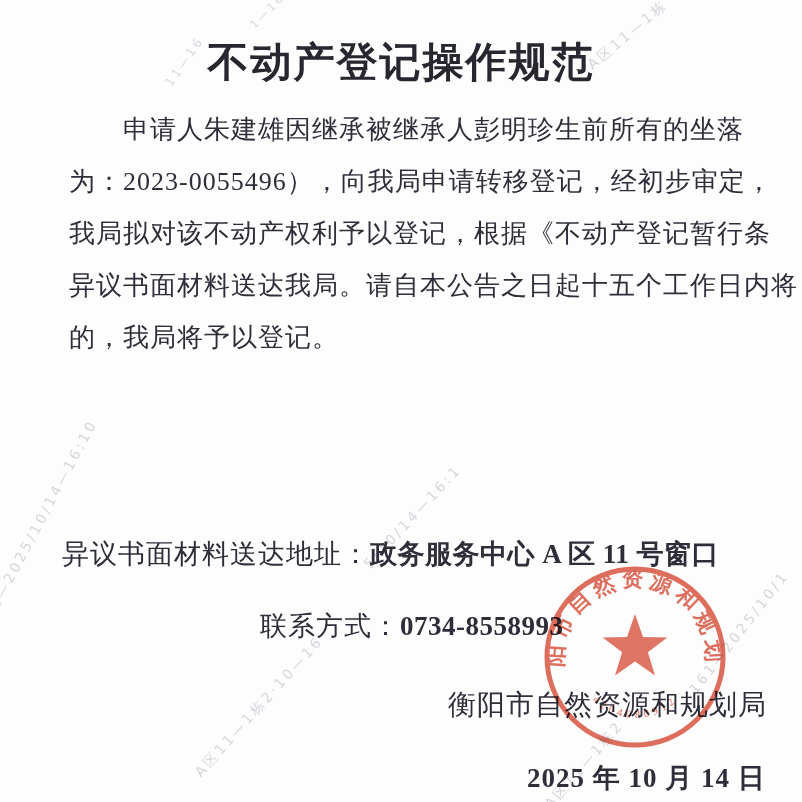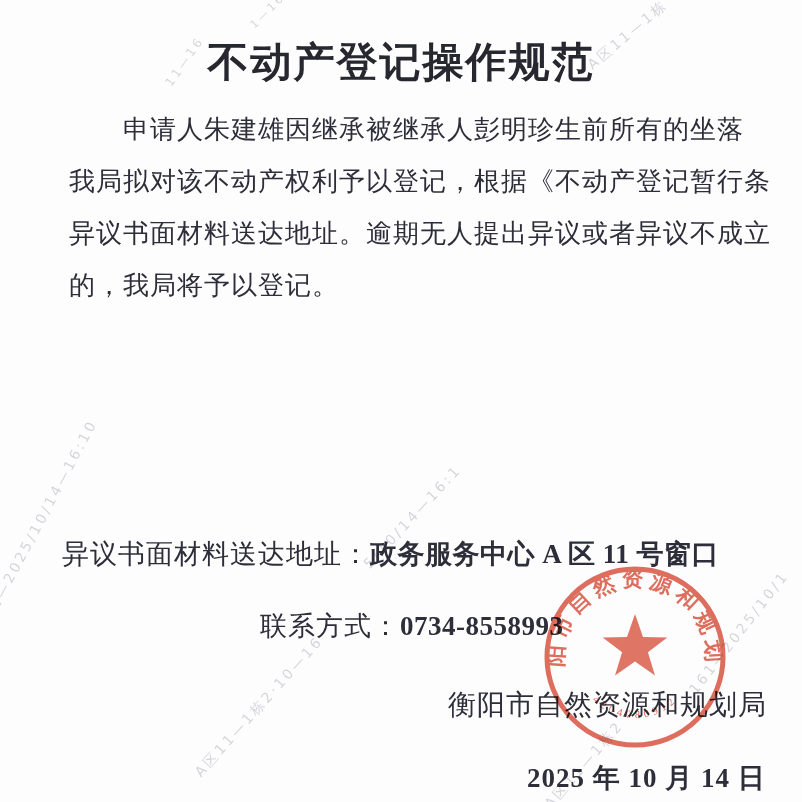--- a/index.html
+++ b/index.html
@@ -68,22 +68,23 @@
   <span class="wm wm-3">5/10/14—16:1</span>
   <span class="wm wm-4">A区11—1栋2·10—16</span>
   <span class="wm wm-5">161—2025/10/1</span>
   <span class="wm wm-6">A区11—1栋2</span>
   <span class="wm wm-7">1—16</span>
 
   <h1 class="title">不动产登记操作规范</h1>
 
   <div class="body-text">
     <div class="line indent">申请人朱建雄因继承被继承人彭明珍生前所有的坐落</div>
+    <div class="line">为：2023-0055496），向我局申请转移登记，经初步审定，</div>
     <div class="line">我局拟对该不动产权利予以登记，根据《不动产登记暂行条</div>
-    <div class="line">异议书面材料送达地址。逾期无人提出异议或者异议不成立</div>
+    <div class="line">异议书面材料送达我局。请自本公告之日起十五个工作日内将</div>
     <div class="line">的，我局将予以登记。</div>
   </div>
 
   <div class="address-line">
     <span>异议书面材料送达地址：</span><span class="num">政务服务中心 A 区 11 号窗口</span>
   </div>
 
   <div class="contact-line">
     <span>联系方式：</span><span class="num">0734-8558993</span>
   </div>

